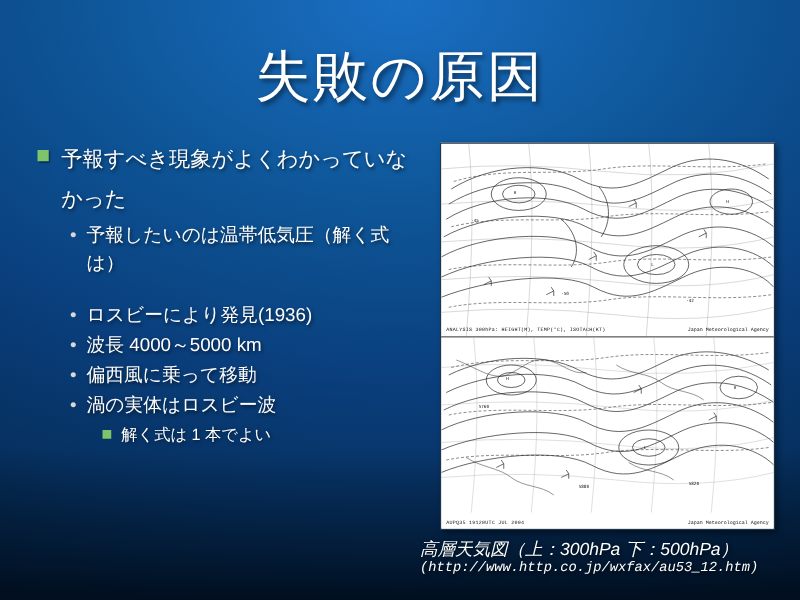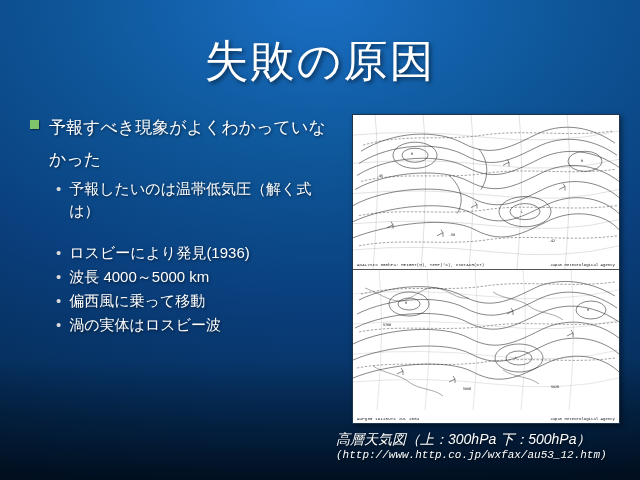--- a/index.html
+++ b/index.html
@@ -199,20 +199,24 @@
     <div class="lvl2">
       <span class="bullet">•</span>
       <span class="txt">偏西風に乗って移動</span>
     </div>
 
     <div class="lvl2">
       <span class="bullet">•</span>
       <span class="txt">渦の実体はロスビー波</span>
     </div>
 
+    <div class="lvl3">
+      <span class="bullet"></span>
+      <span class="txt">解く式は 1 本でよい</span>
+    </div>
 
   </div>
 
   <div class="figure">
 
     <div class="map-half">
       <svg class="map-svg" viewBox="0 0 266 153" preserveAspectRatio="none">
         <rect x="0" y="0" width="266" height="153" fill="#ffffff"></rect>
         <g stroke="#999" stroke-width="0.3" fill="none">
           <path d="M0 20 Q60 14 130 22 T266 16"></path>

